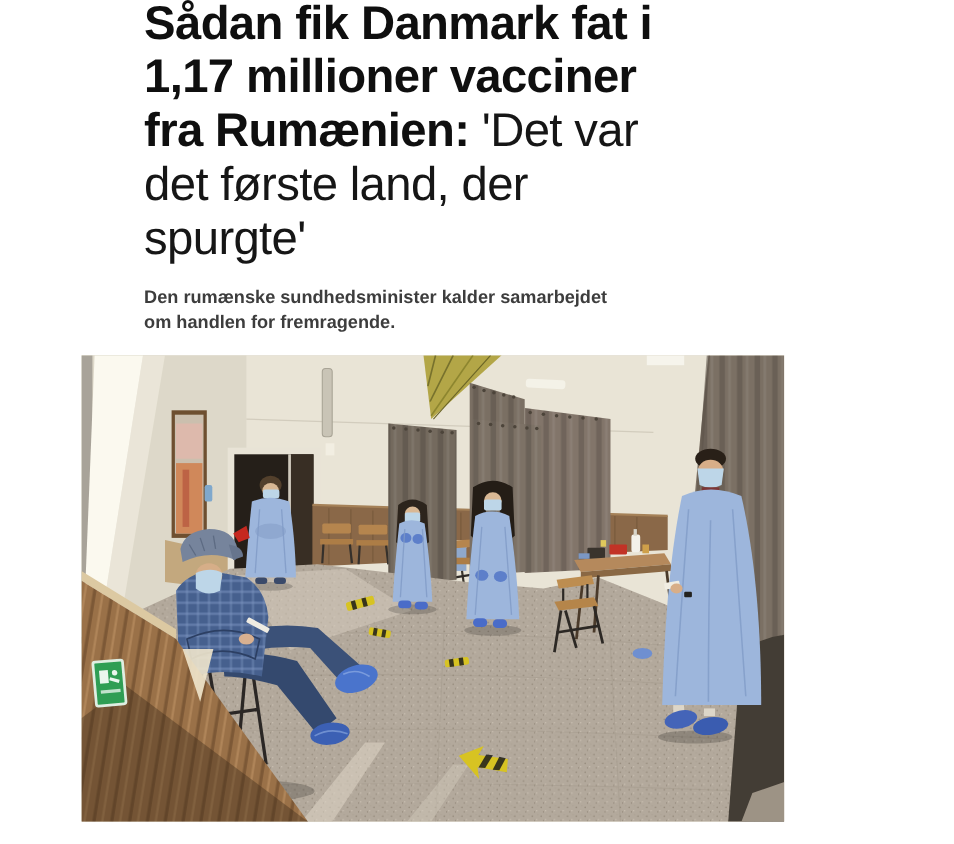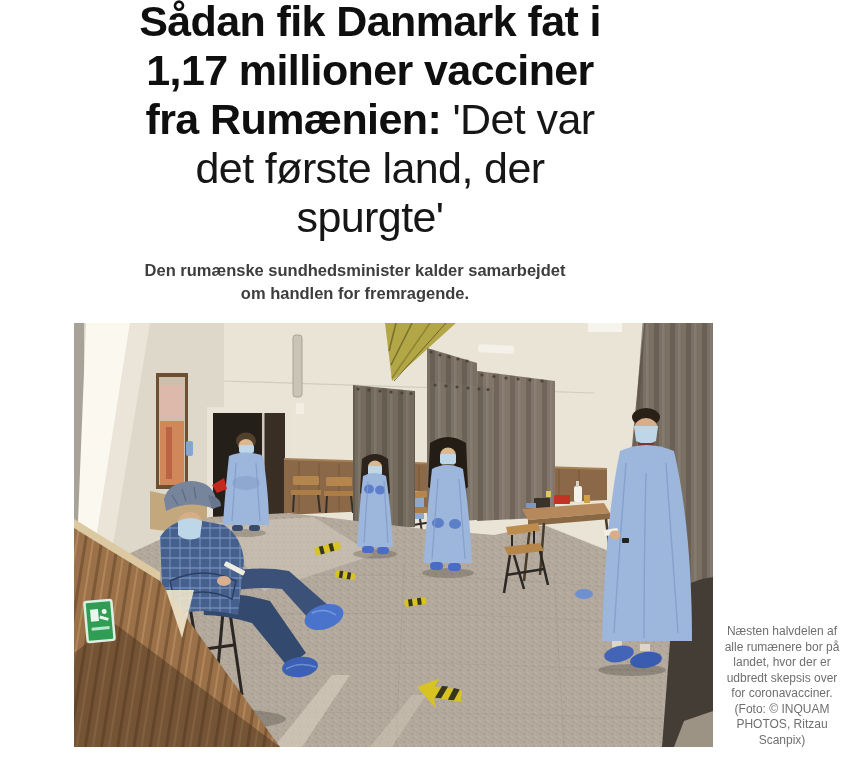--- a/index.html
+++ b/index.html
@@ -1,17 +1,17 @@
 <!DOCTYPE html>
 <html lang="da"><head>
 <meta charset="utf-8">
 <style>
   html,body{margin:0;padding:0;background:#ffffff;}
   .page{position:relative;width:867px;height:767px;background:#ffffff;overflow:hidden;
-        font-family:"Liberation Sans","DejaVu Sans",sans-serif;text-align:center;}
+        font-family:"Liberation Sans","DejaVu Sans",sans-serif;}
   h1.headline{position:absolute;left:131px;top:-3px;width:478px;margin:0;
         font-size:43px;line-height:49px;letter-spacing:-0.6px;color:#0f0f0f;font-weight:800;}
   h1.headline .hl-quote{font-weight:400;color:#161616;}
   .standfirst{position:absolute;left:131px;top:259px;width:448px;margin:0;
         font-size:16.5px;line-height:23px;color:#3d3d3d;font-weight:700;}
   figure.article-figure{position:absolute;left:74px;top:323px;width:793px;height:424px;margin:0;}
   .photo{position:absolute;left:0;top:0;width:639px;height:424px;overflow:hidden;background:#ddd8ca;}
   .photo svg{display:block;}
   figcaption.photo-caption{position:absolute;left:649px;bottom:-1px;width:118px;
         font-size:12px;line-height:15.5px;color:#6f6f6f;}
@@ -371,15 +371,14 @@
           <g transform="rotate(-5 25 298)">
             <rect x="12" y="278" width="27" height="40" rx="2" stroke="#dfeee2" stroke-width="2.5" fill="#2f9e54"></rect>
             <rect x="17" y="286" width="8" height="12" fill="#ffffff" opacity="0.9"></rect>
             <circle cx="31" cy="289" r="2.5" fill="#ffffff" opacity="0.9"></circle>
             <rect x="26" y="294" width="9" height="3" fill="#ffffff" opacity="0.9" transform="rotate(20 30 295)"></rect>
             <rect x="17" y="304" width="18" height="3" fill="#ffffff" opacity="0.7"></rect>
           </g>
         </g>
       </svg>
     </div>
-    <figcaption class="photo-caption">Næsten halvdelen af alle rumænere bor på landet, hvor der er udbredt skepsis over for coronavacciner. (Foto: © INQUAM PHOTOS, Ritzau Scanpix)</figcaption>
   </figure>
 </div>
 
 </body></html>

